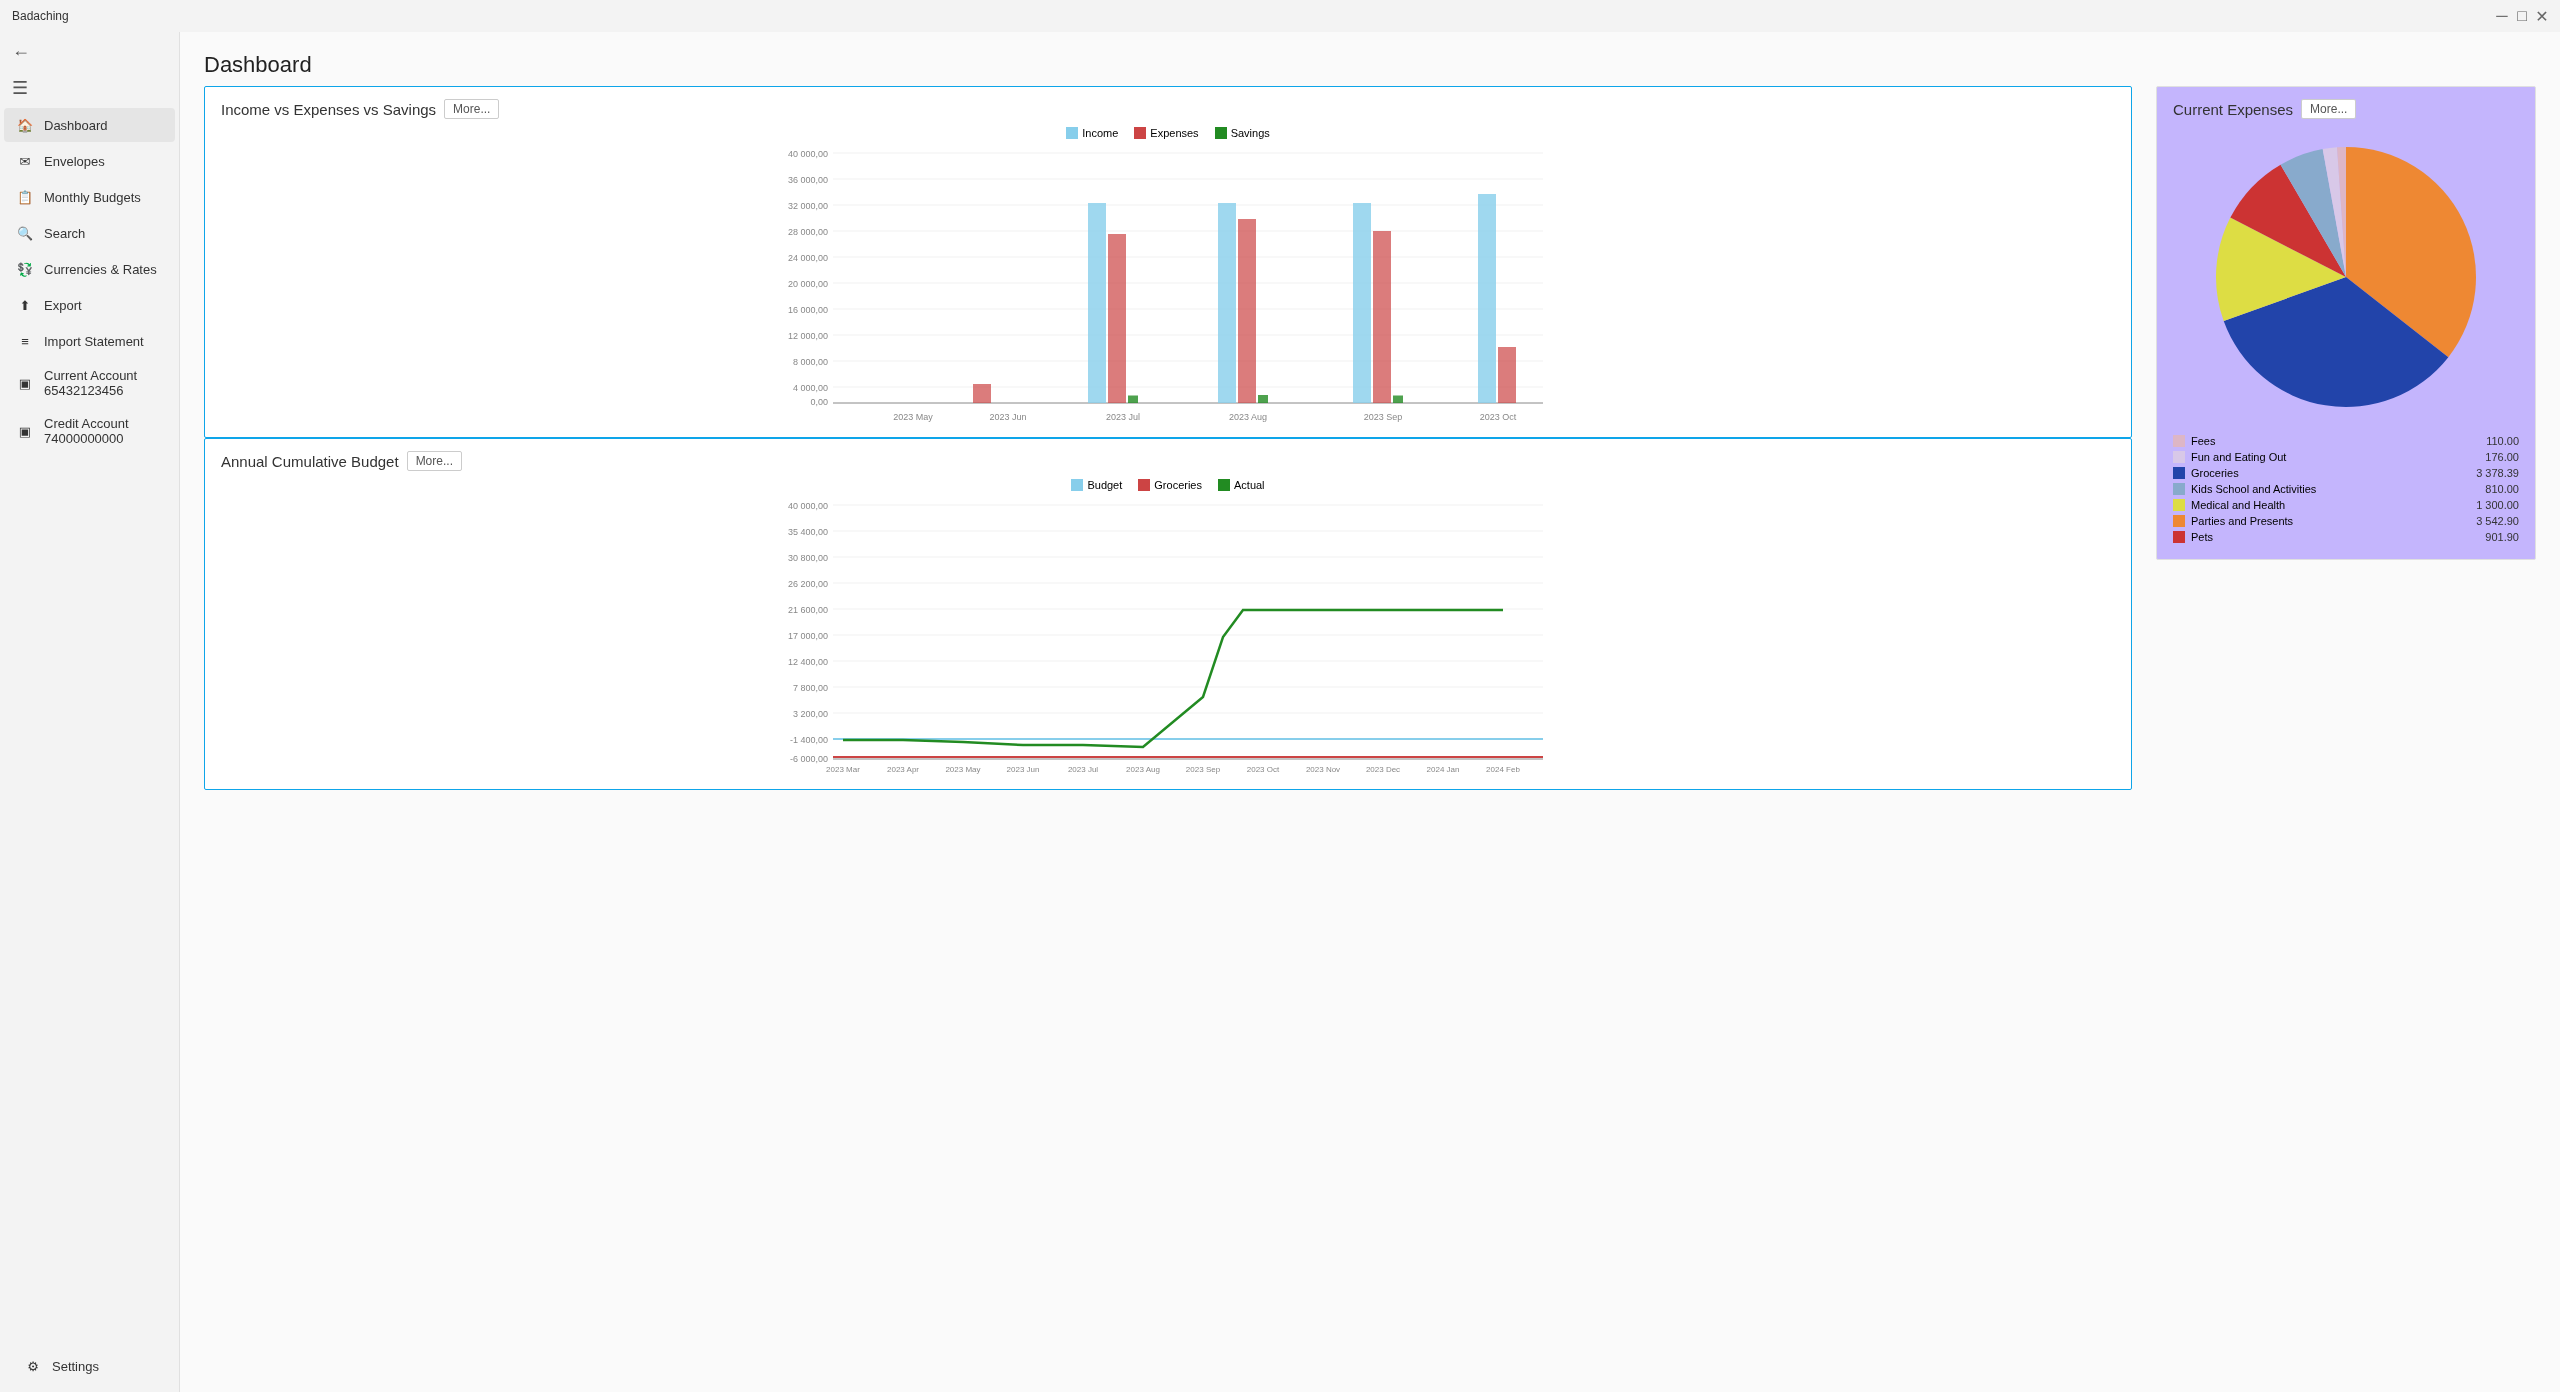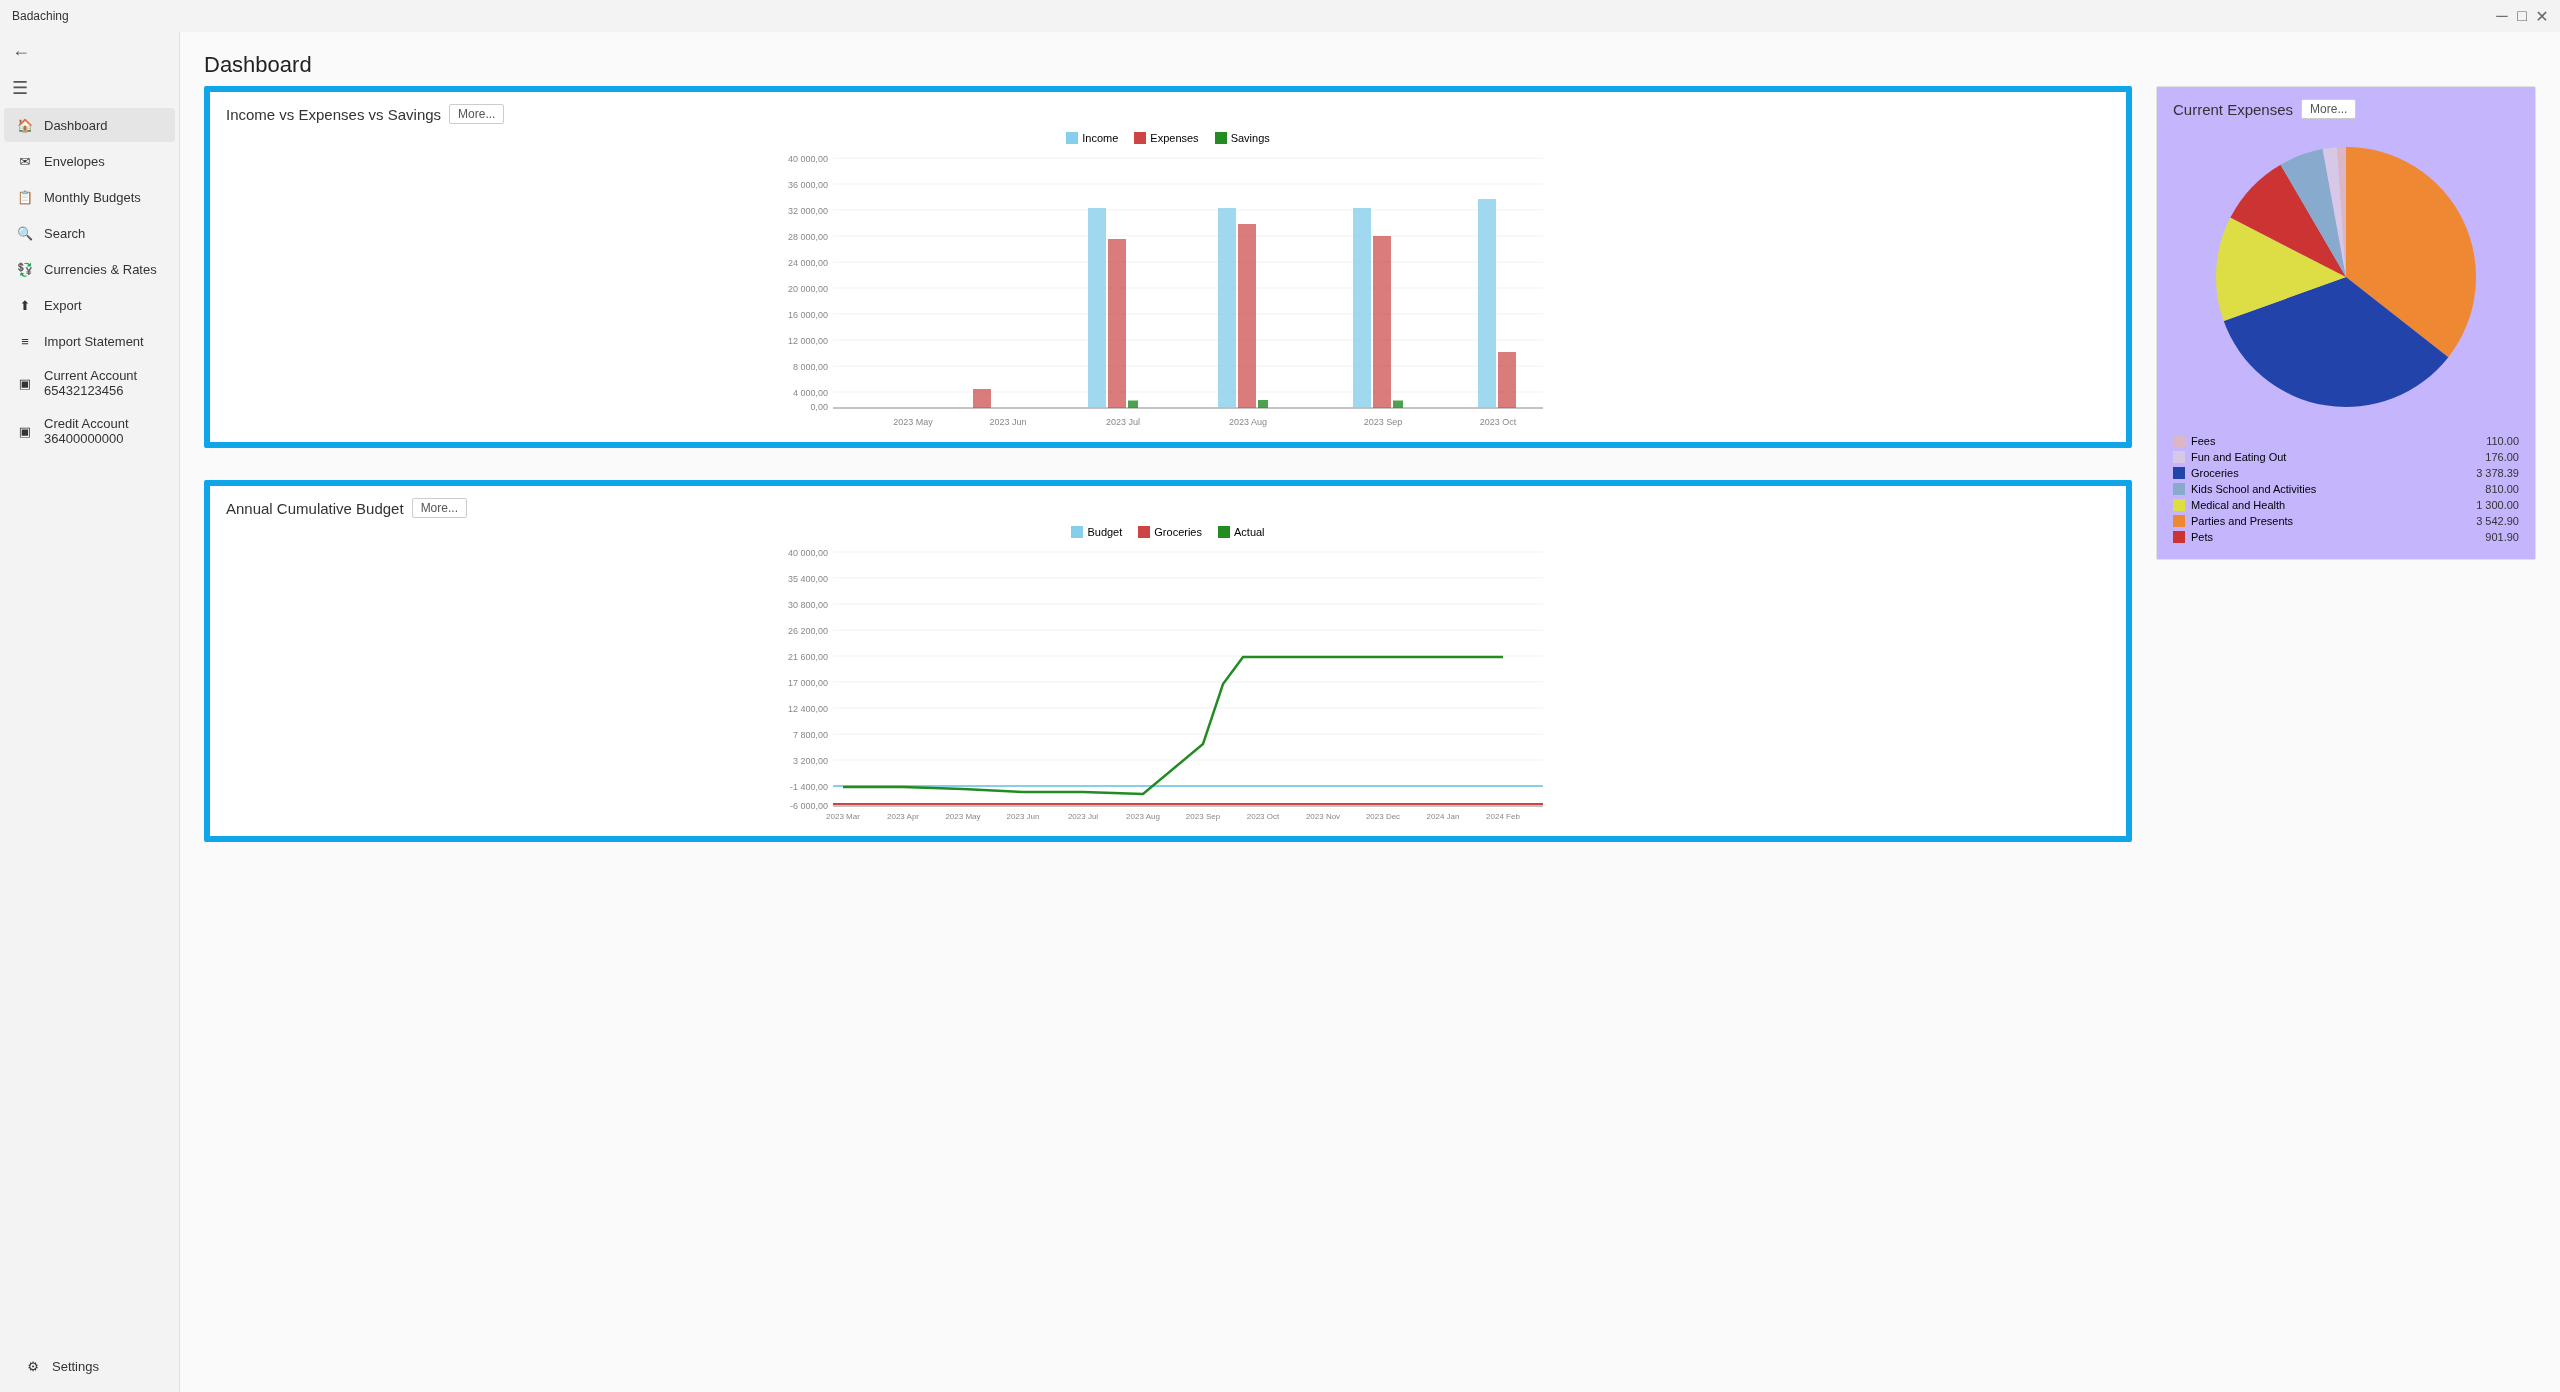--- a/index.html
+++ b/index.html
@@ -18,21 +18,21 @@
     .nav-icon { width: 18px; height: 18px; display: flex; align-items: center; justify-content: center; flex-shrink: 0; }
     .nav-label { font-size: 13px; }
     .sidebar-bottom { padding: 8px; }
     .main-content { flex: 1; overflow: auto; padding: 20px 24px; background: #fafafa; }
     .dashboard-header { margin-bottom: 8px; }
     .dashboard-title { font-size: 22px; font-weight: 300; color: #222; margin-bottom: 4px; }
     .dashboard-subtitle { font-size: 12px; color: #666; }
     .charts-area { display: flex; gap: 24px; }
     .left-charts { flex: 1; min-width: 0; }
     .right-charts { width: 380px; flex-shrink: 0; }
-    .chart-section { background: white; border: 6px solid #0ea5e9; margin-bottom: 32px; padding: 12px 16px; border-radius: 2px; }
+    .chart-section { background: white; border: 1px solid #0ea5e9; margin-bottom: 0; padding: 12px 16px; border-radius: 2px; }
     .chart-header { display: flex; align-items: center; gap: 8px; margin-bottom: 8px; }
     .chart-title { font-size: 15px; font-weight: 400; color: #333; }
     .more-btn { font-size: 12px; color: #555; border: 1px solid #ccc; background: white; padding: 2px 8px; cursor: pointer; border-radius: 2px; }
     .chart-legend { display: flex; gap: 16px; justify-content: center; margin-bottom: 6px; font-size: 11px; }
     .legend-item { display: flex; align-items: center; gap: 4px; }
     .legend-color { width: 12px; height: 12px; display: inline-block; }
     .bar-chart-container { position: relative; height: 280px; }
     .line-chart-container { position: relative; height: 280px; }
     .pie-section { background: #c4b5fd; border: 1px solid #e0e0e0; padding: 12px 16px; border-radius: 2px; }
     .pie-header { display: flex; align-items: center; gap: 8px; margin-bottom: 8px; }
@@ -90,21 +90,21 @@
         <div class="nav-item">
     <span class="nav-icon">≡</span>
     <span class="nav-label">Import Statement</span>
   </div>
         <div class="nav-item">
     <span class="nav-icon">▣</span>
     <span class="nav-label">Current Account 65432123456</span>
   </div>
         <div class="nav-item">
     <span class="nav-icon">▣</span>
-    <span class="nav-label">Credit Account 36400000000</span>
+    <span class="nav-label">Credit Account 74000000000</span>
   </div>
       </div>
 
     <div class="sidebar-bottom">
       <div class="nav-item">
         <span class="nav-icon">⚙</span>
         <span class="nav-label">Settings</span>
       </div>
     </div>
   </div>

